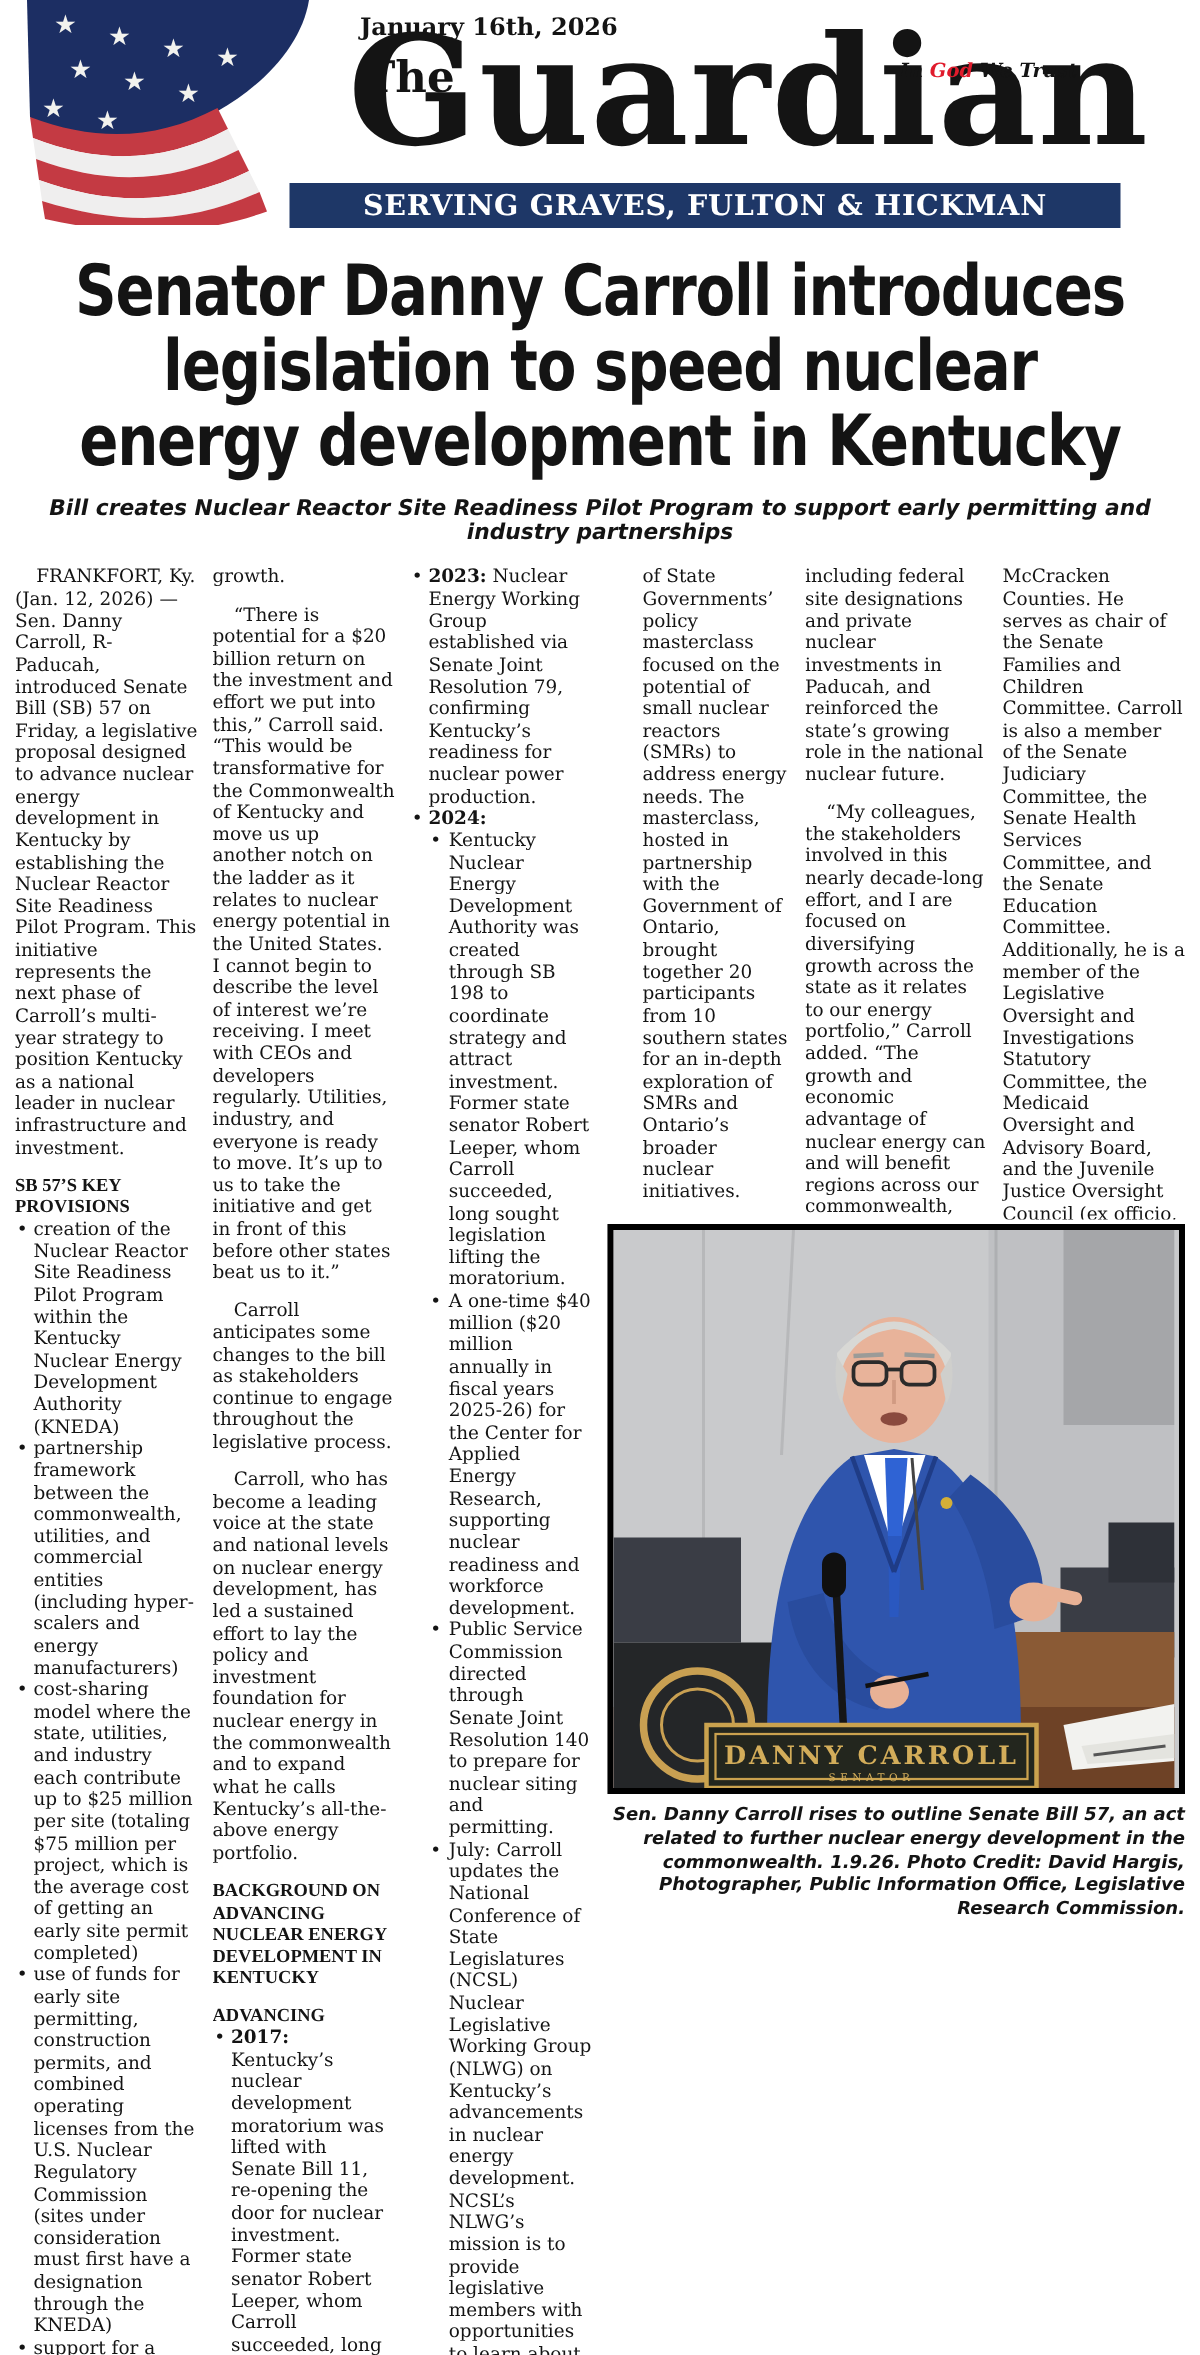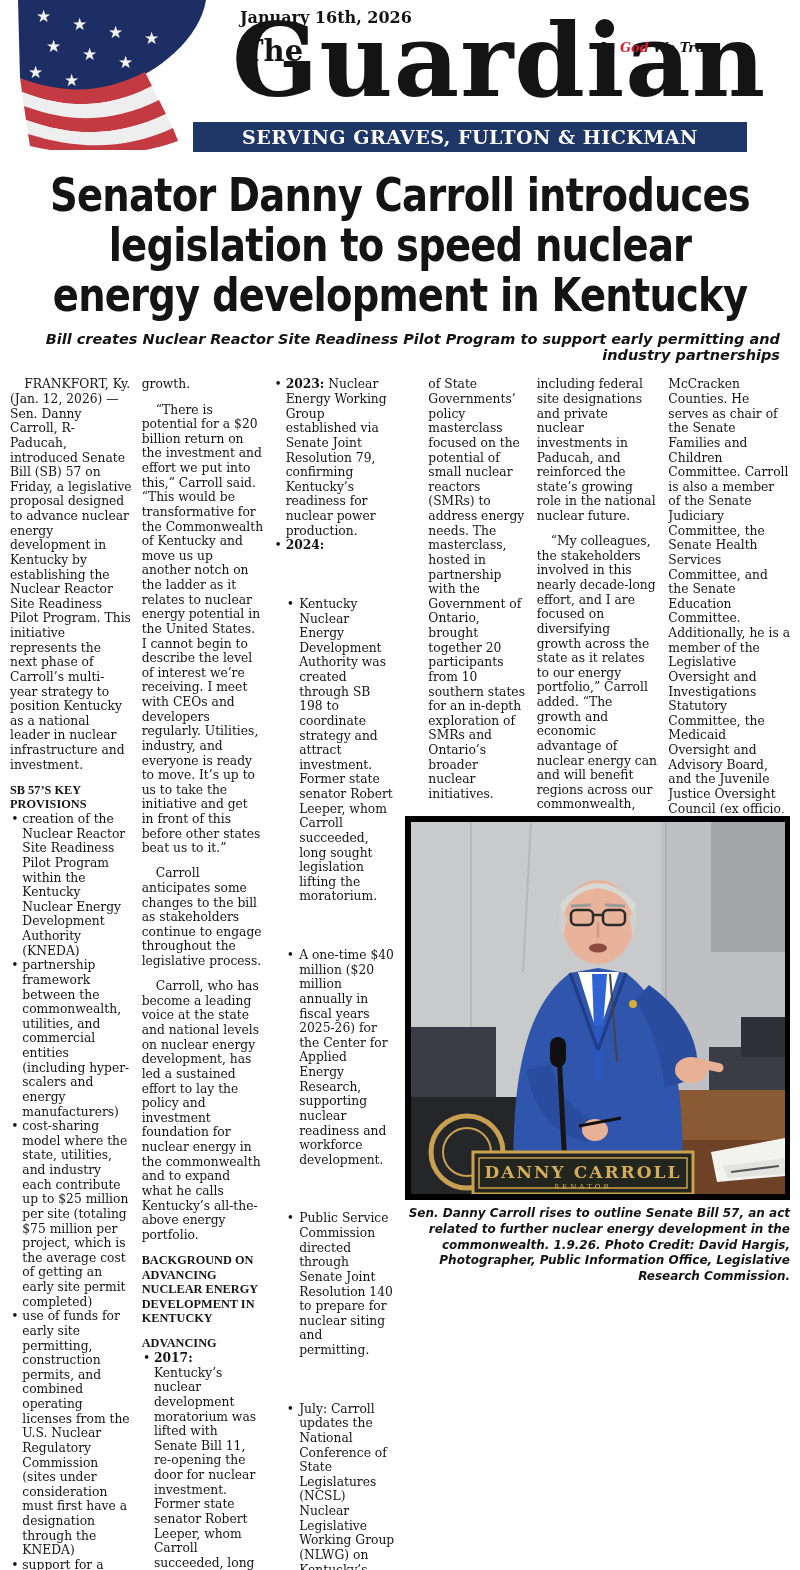--- a/index.html
+++ b/index.html
@@ -19,42 +19,42 @@
   .mh-banner{ position:absolute; left:193px; width:554px; top:122px; height:30px;
               background:var(--navy); color:#ffffff; font-weight:bold; 
               font-size:19px; line-height:30px; text-align:center; letter-spacing:.5px; }
 
   
   .headline{ font-family:"DejaVu Sans", sans-serif; font-weight:bold; text-align:center;
              font-size:47px; line-height:1.06; letter-spacing:-1px;
              width:976px; margin-left:-88px; transform:scaleX(.82); }
   .a1 .headline{ margin-top:10px; }
   .subhead{ font-family:"DejaVu Sans", sans-serif; font-weight:bold; font-style:italic;
-            font-size:14.5px; text-align:right; margin:12px 20px 0; }
+            font-size:14.5px; text-align:center; margin:12px 20px 0; }
 
   
   .grid1{ display:grid; grid-template-columns:repeat(6,1fr); grid-template-rows:436px auto;
           column-gap:10px; margin:14px 10px 0; }
   .col{ overflow:hidden; font-size:12.3px; line-height:1.19; hyphens:auto; -webkit-hyphens:auto; }
   .col.tall{ grid-row:1 / span 2; }
   .blk.p{ text-indent:1.15em; margin-top:.85em; }
   .col .blk:first-child{ margin-top:0; }
   .blk.h{ font-weight:bold; margin-top:.85em;font-family:Liberation Serif, serif; }
   .blk.h + .blk.p{ margin-top:0; text-indent:.9em; }
   .blk.b1{ position:relative; padding-left:1.0em; }
   .blk.b1::before{ content:"•"; position:absolute; left:.1em; top:0; }
-  .blk.b2{ position:relative; padding-left:2.1em;margin-top:44px; }
+  .blk.b2{ position:relative; padding-left:2.1em; }
   .blk.b2::before{ content:"•"; position:absolute; left:1.1em; top:0; }
   .blk.cont2{ margin-left:1.9em; }
   .blk.gap{ margin-top:.85em; }
   .yr{ font-weight:bold; }
 
   
   .photo-cell{ grid-column:4 / 7; grid-row:2; margin-top:3px; }
-  .photo-frame{ border:6px solid #000000; background:#c9cacc; }
+  .photo-frame{ border:4px solid #000000; background:#c9cacc; }
   .photo-frame svg{ display:block; }
   .caption{ margin-top:6px; font-family:"DejaVu Sans", sans-serif; font-weight:bold; font-style:italic;
             font-size:12px; line-height:1.3; text-align:right; }
 </style>
 </head>
 <body>
 
 <header class="masthead">
   <svg class="flag" width="200" height="150" viewBox="0 0 200 150">
     <rect x="0" y="0" width="200" height="150" fill="#ffffff"></rect>

